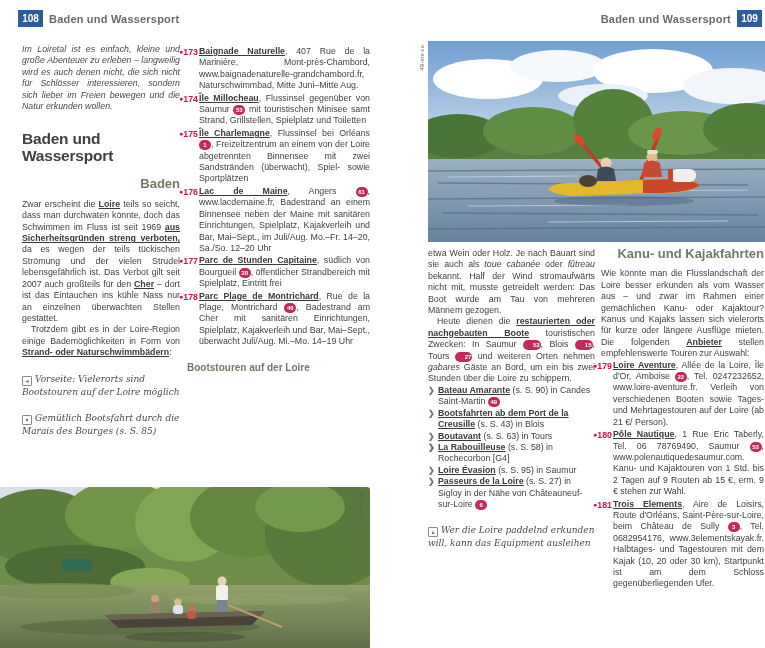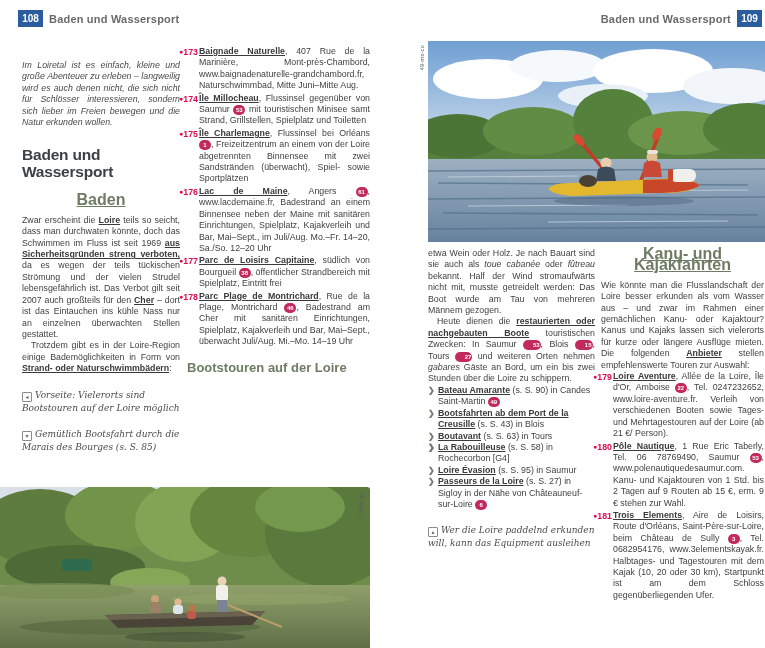--- a/index.html
+++ b/index.html
@@ -9,30 +9,30 @@
   
   .runhead{position:absolute;top:9px;height:19px;display:flex;align-items:center;gap:6px;}
   .runhead .pagenum{background:#2b5c9e;color:#fff;font-weight:bold;font-size:10px;
         width:25px;height:17px;display:flex;align-items:center;justify-content:center;}
   .runhead .rtitle{color:#6a6a6a;font-weight:bold;font-size:11px;letter-spacing:.2px;}
   #runhead-left{left:18px;}
   #runhead-right{right:3px;}
 
   
   .col{position:absolute;text-align:justify;font-size:8.8px;line-height:11.4px;}
-  #p108-col1{left:22px;top:60px;width:158px;}
+  #p108-col1{left:22px;top:44px;width:158px;}
   #p108-col2{left:187px;top:46px;width:183px;}
   #p109-col1{left:428px;top:248px;width:167px;}
   #p109-col2{left:601px;top:248px;width:163px;}
 
   .intro{font-style:italic;color:#4a4a4a;margin:0 0 18px 0;}
   h1.main{font-size:15.5px;line-height:17px;color:#3c4146;margin:0 0 14px 0;
         letter-spacing:-.2px;font-weight:bold;text-align:left;}
-  h2.sub{font-size:16px;color:#6f7c64;margin:0 0 9px 0;font-weight:bold;text-align:center;text-decoration:underline;}
-  h2.sub2{font-size:13px;color:#6f7c64;margin:14px 0 8px 0;font-weight:bold;text-align:left;}
+  h2.sub{font-size:13px;color:#6f7c64;margin:0 0 9px 0;font-weight:bold;text-align:right;}
+  h2.sub2{font-size:10px;color:#6f7c64;margin:14px 0 8px 0;font-weight:bold;text-align:left;}
   p.body{margin:0;}
   p.indent{text-indent:9px;}
 
   .seg-n{}
   .seg-b{font-weight:bold;color:#3a3a3a;text-decoration:underline;}
   .seg-i{font-style:italic;}
   .seg-badge{display:inline-block;min-width:10px;height:10px;padding:0 1px;border-radius:6px;
         background:#c22a5e;color:#fff;font-size:6px;font-weight:bold;line-height:10px;
         text-align:center;vertical-align:0px;letter-spacing:0;}
 
@@ -111,21 +111,21 @@
           <span class="etext"><span class="seg-b">Île Charlemagne</span><span class="seg-n">, Flussinsel bei Orléans </span><span class="seg-badge">1</span><span class="seg-n">, Freizeitzentrum an einem von der Loire abgetrennten Binnensee mit zwei Sandstränden (überwacht), Spiel- sowie Sportplätzen</span></span>
         </div>
 
         <div class="entry">
           <span class="ehead"><span class="ebullet">●</span><span class="enum">176</span></span>
           <span class="etext"><span class="seg-b">Lac de Maine</span><span class="seg-n">, Angers </span><span class="seg-badge">61</span><span class="seg-n">, www.lacdemaine.fr, Badestrand an einem Binnensee neben der Maine mit sanitären Einrichtungen, Spielplatz, Kajakverleih und Bar, Mai–Sept., im Juli/Aug. Mo.–Fr. 14–20, Sa./So. 12–20 Uhr</span></span>
         </div>
 
         <div class="entry">
           <span class="ehead"><span class="ebullet">●</span><span class="enum">177</span></span>
-          <span class="etext"><span class="seg-b">Parc de Loisirs Capitaine</span><span class="seg-n">, südlich von Bourgueil </span><span class="seg-badge">38</span><span class="seg-n">, öffentlicher Strandbereich mit Spielplatz, Eintritt frei</span></span>
+          <span class="etext"><span class="seg-b">Parc de Stunden Capitaine</span><span class="seg-n">, südlich von Bourgueil </span><span class="seg-badge">38</span><span class="seg-n">, öffentlicher Strandbereich mit Spielplatz, Eintritt frei</span></span>
         </div>
 
         <div class="entry">
           <span class="ehead"><span class="ebullet">●</span><span class="enum">178</span></span>
           <span class="etext"><span class="seg-b">Parc Plage de Montrichard</span><span class="seg-n">, Rue de la Plage, Montrichard </span><span class="seg-badge">46</span><span class="seg-n">, Badestrand am Cher mit sanitären Einrichtungen, Spielplatz, Kajakverleih und Bar, Mai–Sept., überwacht Juli/Aug. Mi.–Mo. 14–19 Uhr</span></span>
         </div>
       </div>
     <h2 class="sub2">Bootstouren auf der Loire</h2>
   </div>
 

